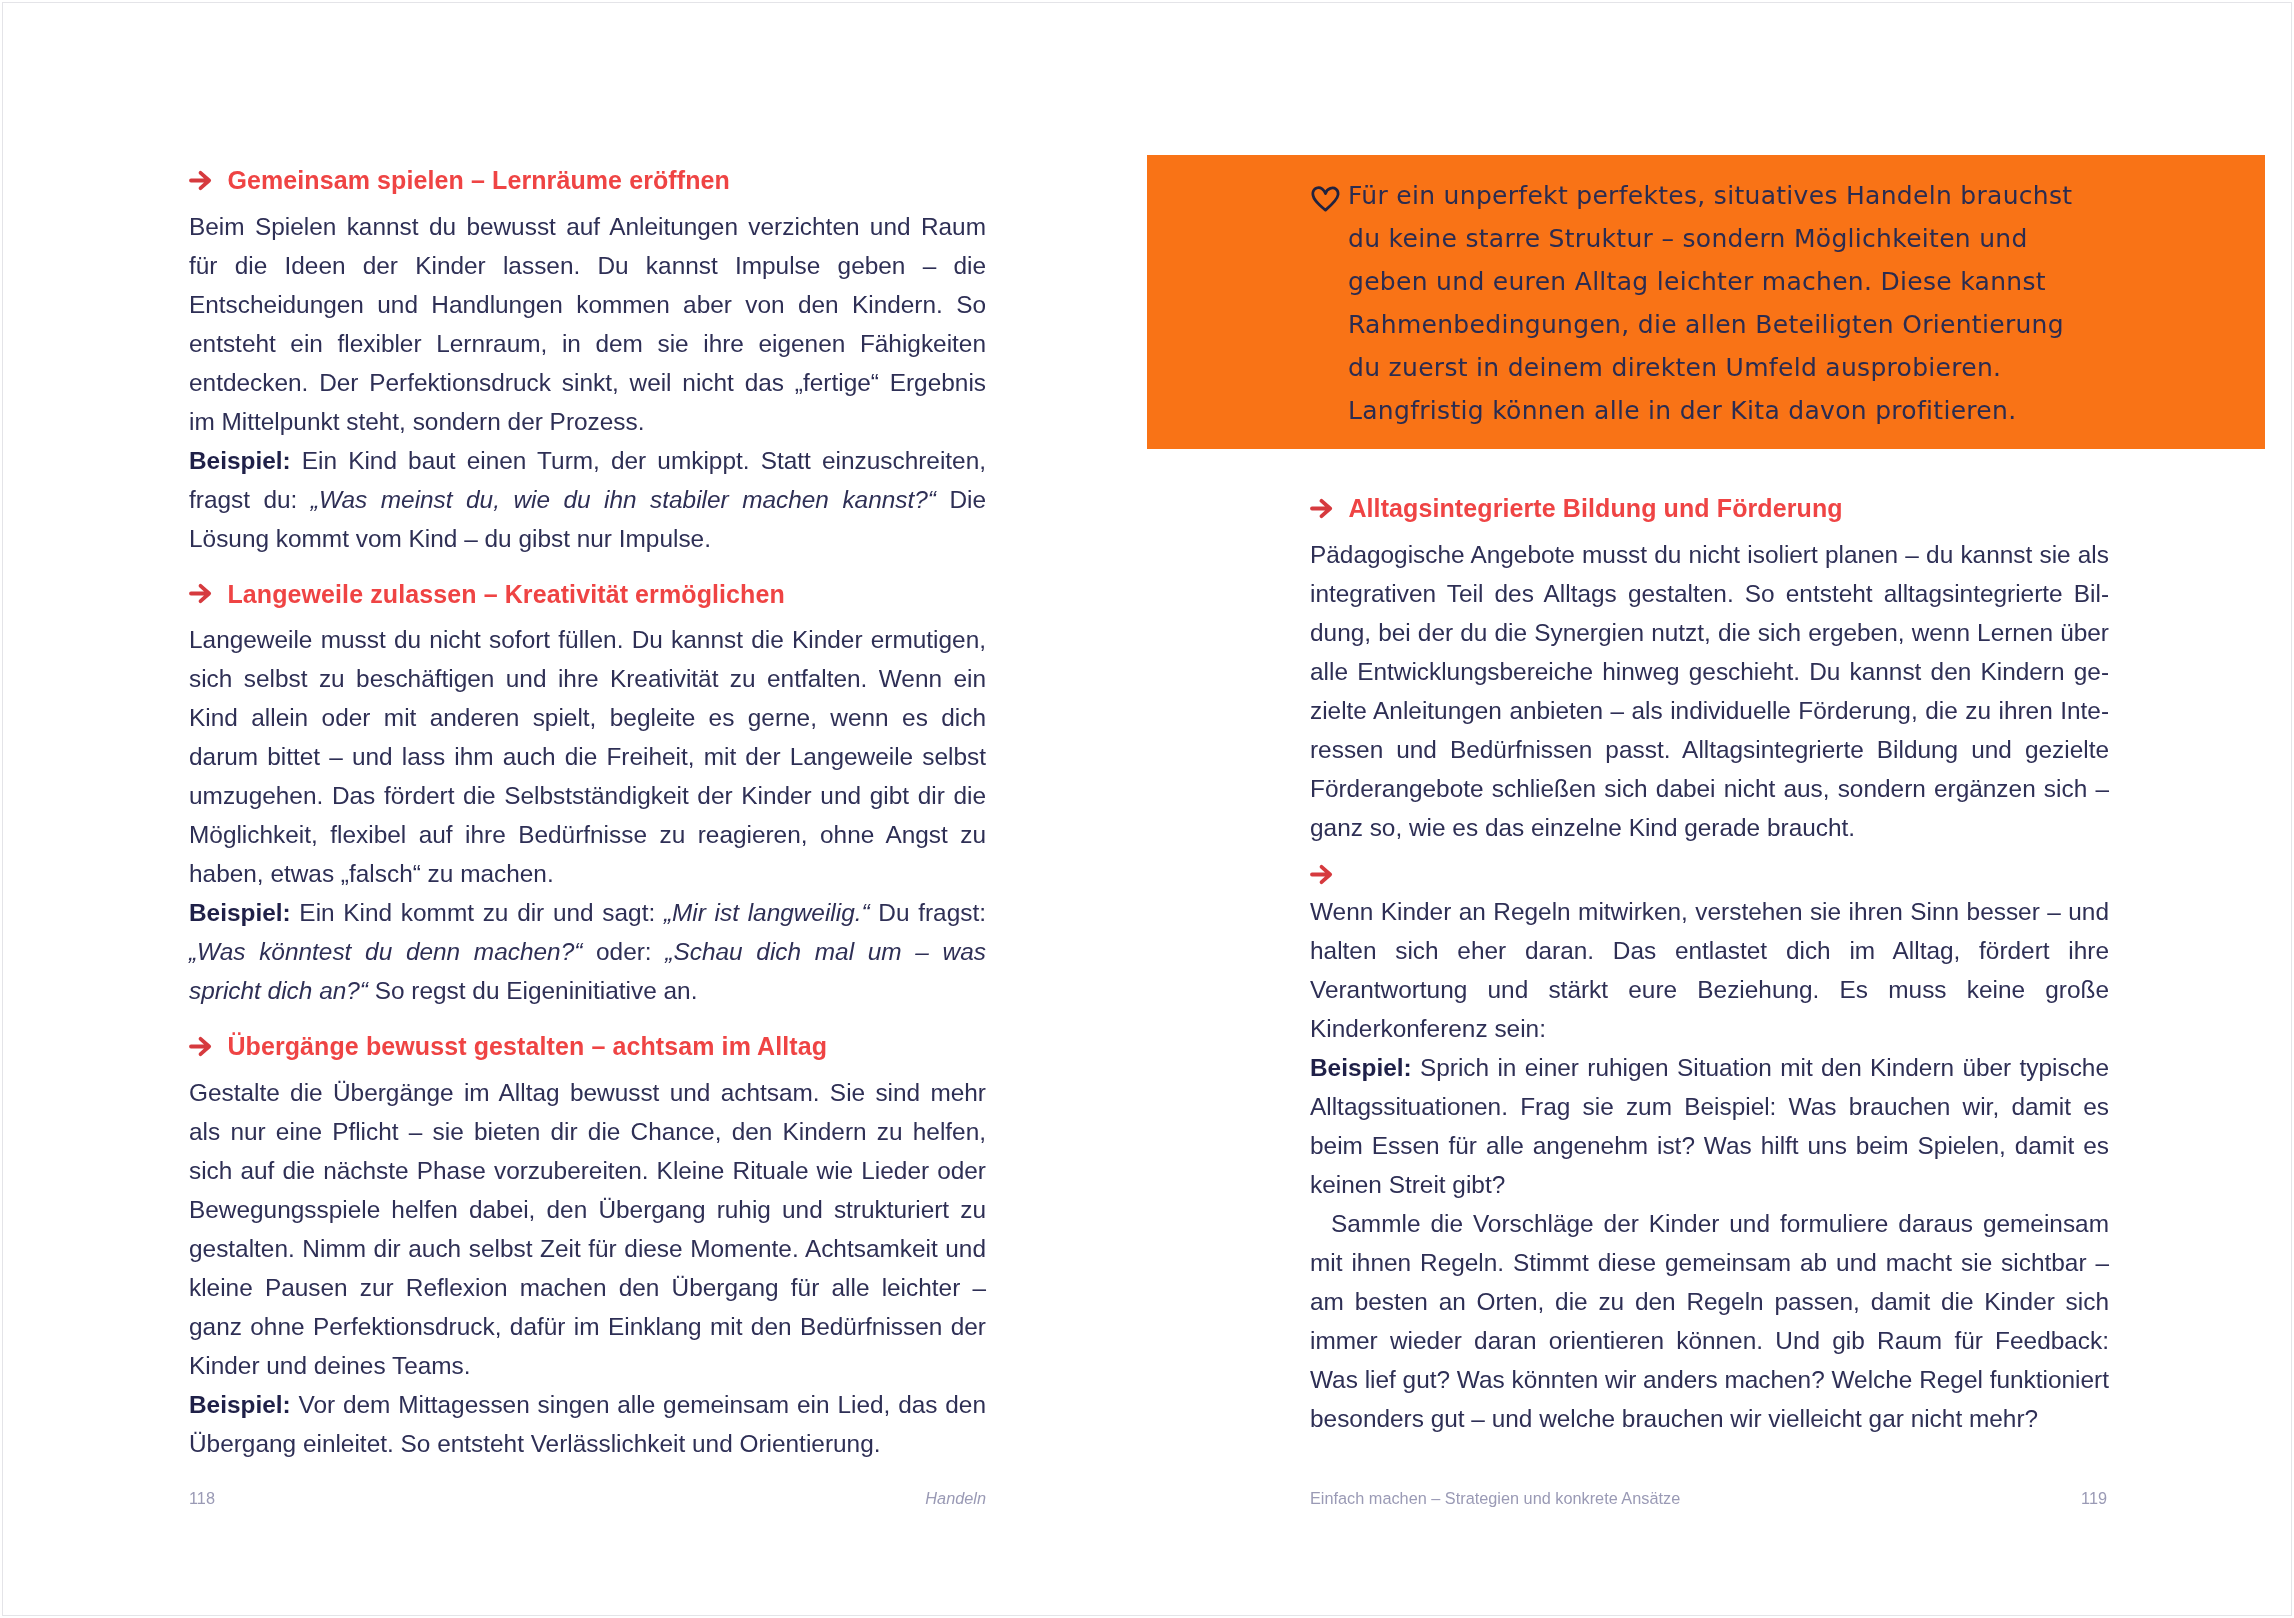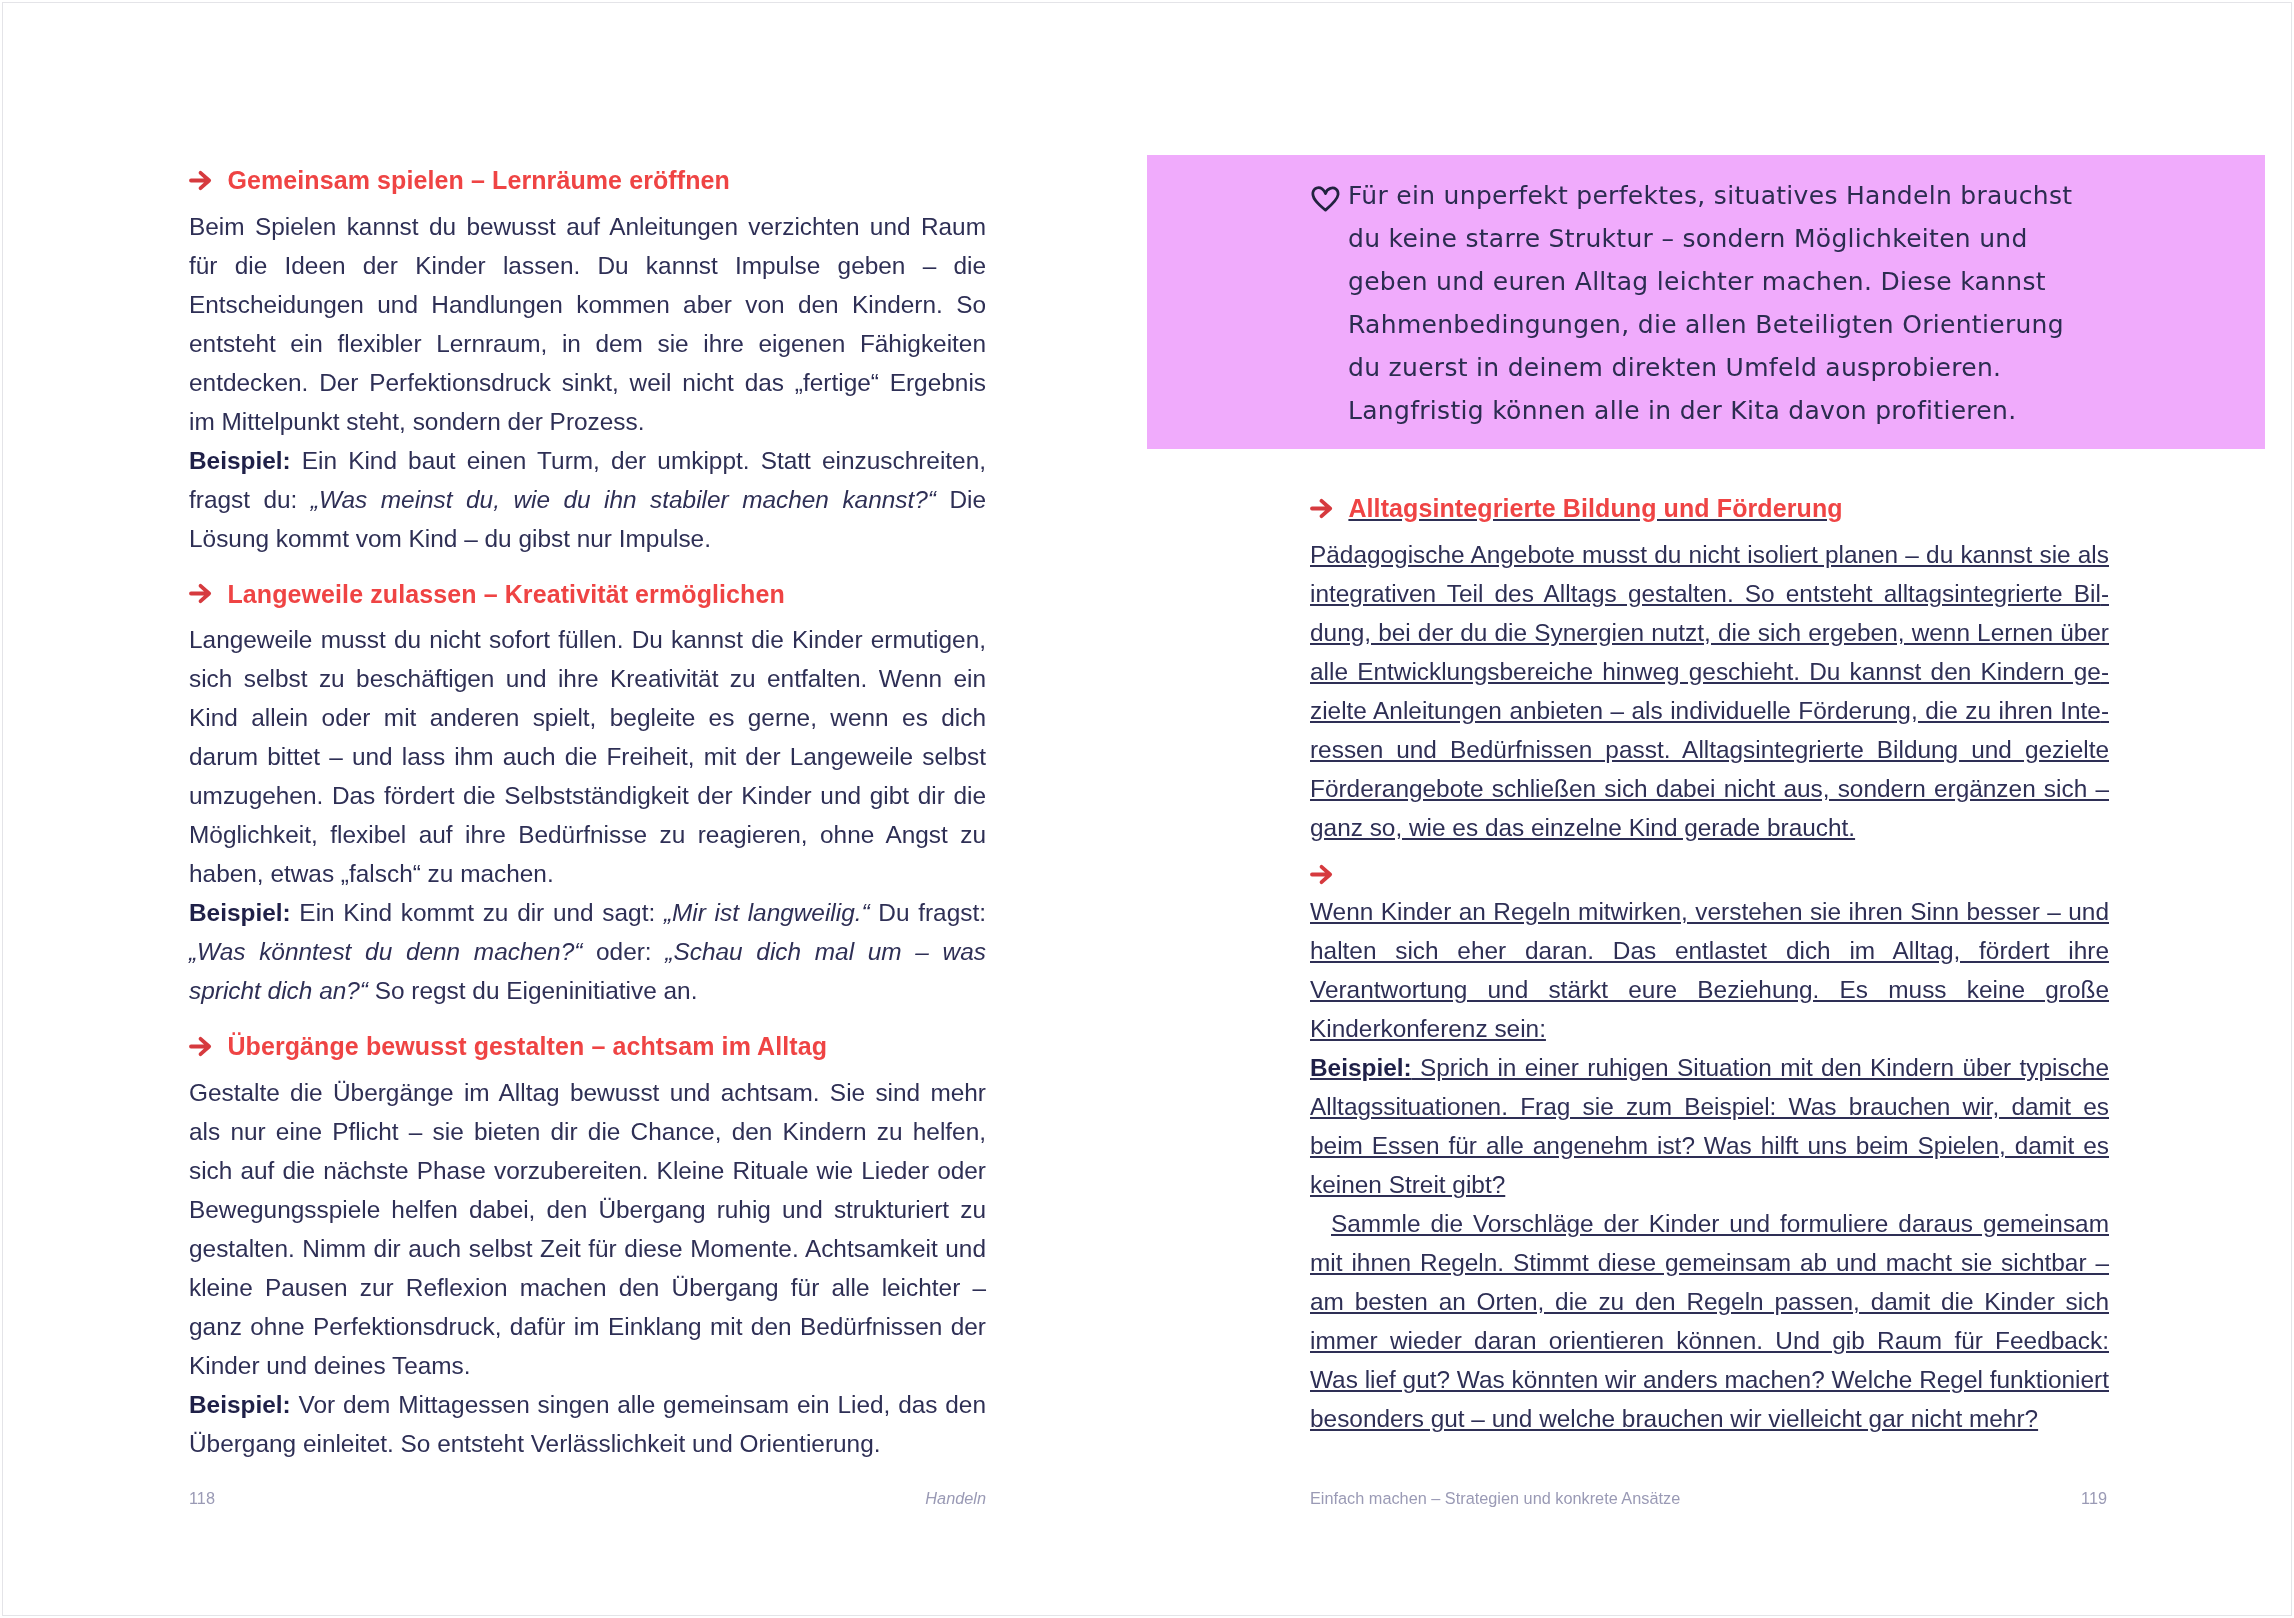--- a/index.html
+++ b/index.html
@@ -9,41 +9,41 @@
   }
   .spread-border {
     position:absolute; left:1.9px; top:1.9px; right:1.9px; bottom:1.9px;
     border:1.9px solid #e4e4e8; pointer-events:none;
   }
   .page { position:absolute; top:0; height:1618px; }
   .page.left { left:0; width:1147px; }
   .page.right { left:1147px; width:1147px; }
   .col { position:absolute; }
   .page.left .col { left:189px; top:161px; width:797px; }
-  .page.right .col.main { left:163px; top:489px; width:799px;text-decoration:underline; }
+  .page.right .col.main { left:163px; top:489px; width:799px; }
 
   .section { margin-bottom:17px; }
   .heading {
     display:flex; align-items:center; gap:13.4px;
     color:#ef4444; font-weight:bold; font-size:25px; line-height:38px;
     margin-bottom:7.6px; letter-spacing:0.1px;
   }
   .arrow { width:25px; height:21px; flex:0 0 auto; }
   .body {
     font-size:24.4px; line-height:39px; text-align:justify; color:#2e2f55;
     hyphens:manual;
   }
   .body p { margin:0; }
   .body p.indent { text-indent:21px; }
   .body .b { font-weight:bold; color:#1f2048; }
   .body .i { font-style:italic; }
 
   .callout {
     position:absolute; left:0px; top:155px; width:1118px; height:294px;
-    background:#f0abfc;
+    background:#f97316;
   }
   .callout-inner {
     position:absolute; left:163px; top:19px; width:746px;
     font-family:"DejaVu Sans", sans-serif; font-size:25px; line-height:43px;
     color:#2b2c50; letter-spacing:0.3px;
   }
   .callout-inner .line { display:block; padding-left:38px; white-space:nowrap; }
   .heart { position:absolute; left:0; top:9.6px; width:31px; height:29px; }
 
   .footer {

